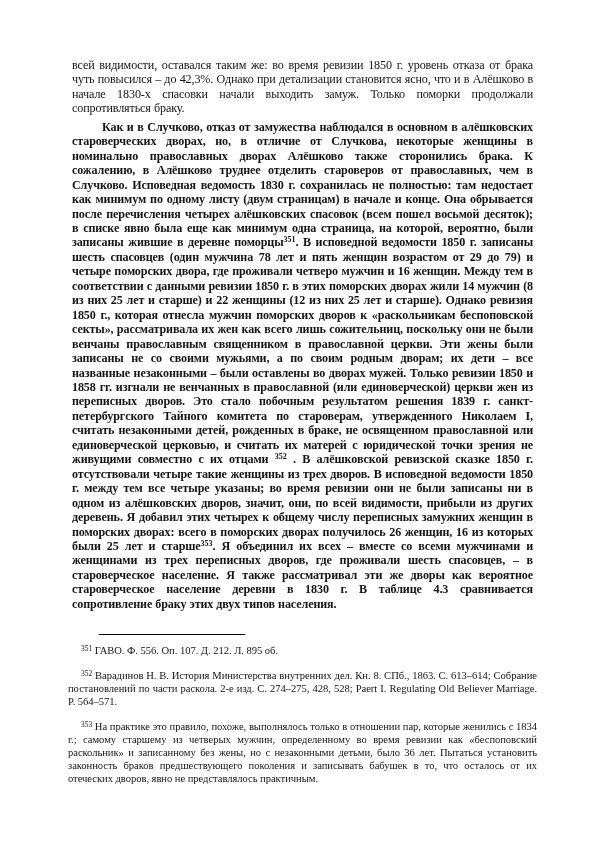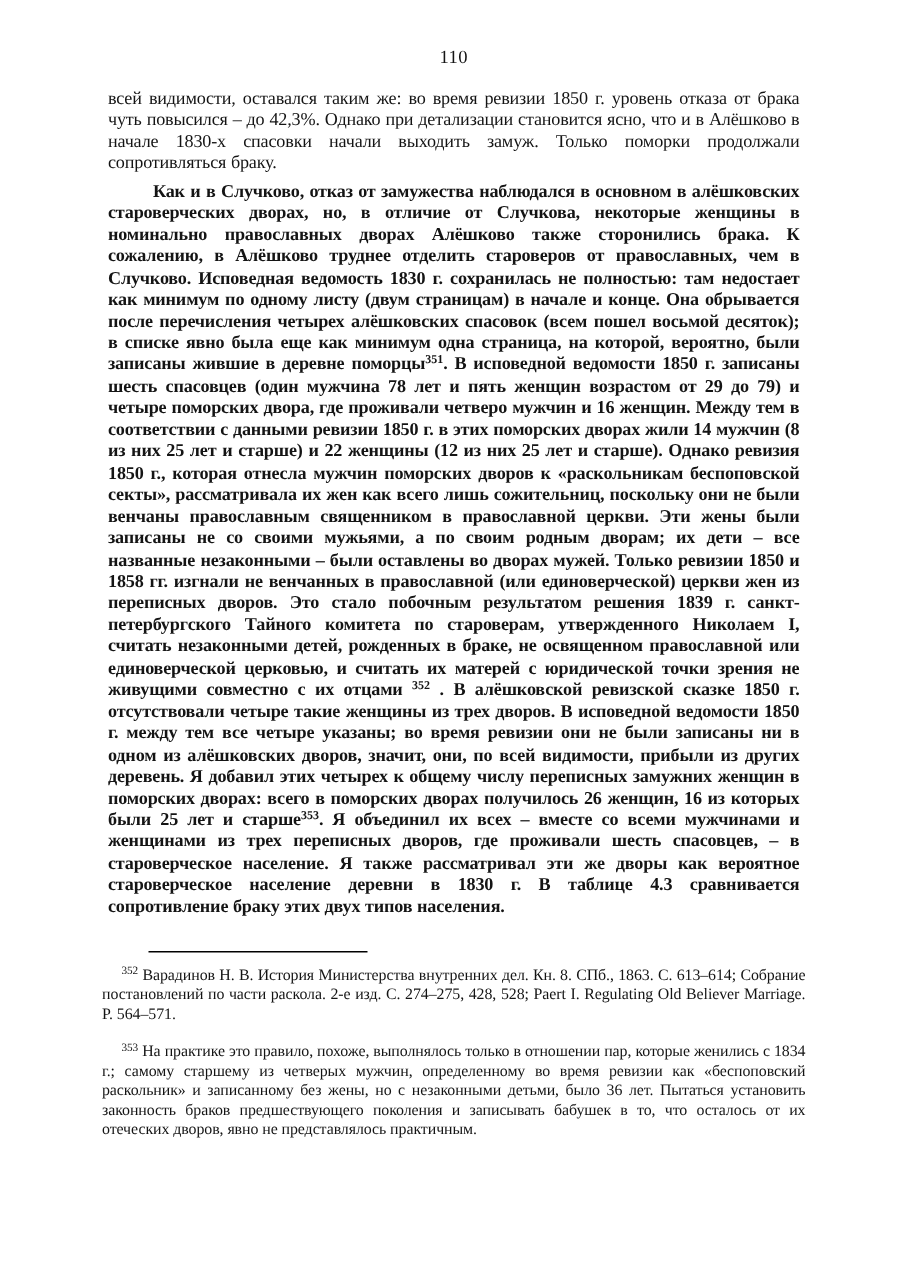--- a/index.html
+++ b/index.html
@@ -89,35 +89,35 @@
     vertical-align: 3.5px;
   }
   .italic {
   }
 </style>
 </head>
 <body>
 
 <div class="page">
 
-  <div class="page-number">110</div>
 
   <div class="content">
 
     <p class="body-para">всей видимости, оставался таким же: во время ревизии 1850 г. уровень отказа от брака чуть повысился – до 42,3%. Однако при детализации становится ясно, что и в Алёшково в начале 1830-х спасовки начали выходить замуж. Только поморки продолжали сопротивляться браку.</p>
 
     <p class="body-para indent"><span>Как и в Случково, отказ от замужества наблюдался в основном в алёшковских староверческих дворах, но, в отличие от Случкова, некоторые женщины в номинально православных дворах Алёшково также сторонились брака. К сожалению, в Алёшково труднее отделить староверов от православных, чем в Случково. Исповедная ведомость 1830 г. сохранилась не полностью: там недостает как минимум по одному листу (двум страницам) в начале и конце. Она обрывается после перечисления четырех алёшковских спасовок (всем пошел восьмой десяток); в списке явно была еще как минимум одна страница, на которой, вероятно, были записаны жившие в деревне поморцы</span><sup>351</sup><span>. В исповедной ведомости 1850 г. записаны шесть спасовцев (один мужчина 78 лет и пять женщин возрастом от 29 до 79) и четыре поморских двора, где проживали четверо мужчин и 16 женщин. Между тем в соответствии с данными ревизии 1850 г. в этих поморских дворах жили 14 мужчин (8 из них 25 лет и старше) и 22 женщины (12 из них 25 лет и старше). Однако ревизия 1850 г., которая отнесла мужчин поморских дворов к «раскольникам беспоповской секты», рассматривала их жен как всего лишь сожительниц, поскольку они не были венчаны православным священником в православной церкви. Эти жены были записаны не со своими мужьями, а по своим родным дворам; их дети – все названные незаконными – были оставлены во дворах мужей. Только ревизии 1850 и 1858 гг. изгнали не венчанных в православной (или единоверческой) церкви жен из переписных дворов. Это стало побочным результатом решения 1839 г. санкт-петербургского Тайного комитета по староверам, утвержденного Николаем I, считать незаконными детей, рожденных в браке, не освященном православной или единоверческой церковью, и считать их матерей с юридической точки зрения не живущими совместно с их отцами </span><sup>352</sup><span> . В алёшковской ревизской сказке 1850 г. отсутствовали четыре такие женщины из трех дворов. В исповедной ведомости 1850 г. между тем все четыре указаны; во время ревизии они не были записаны ни в одном из алёшковских дворов, значит, они, по всей видимости, прибыли из других деревень. Я добавил этих четырех к общему числу переписных замужних женщин в поморских дворах: всего в поморских дворах получилось 26 женщин, 16 из которых были 25 лет и старше</span><sup>353</sup><span>. Я объединил их всех – вместе со всеми мужчинами и женщинами из трех переписных дворов, где проживали шесть спасовцев, – в староверческое население. Я также рассматривал эти же дворы как вероятное староверческое население деревни в 1830 г. В таблице 4.3 сравнивается сопротивление браку этих двух типов населения.</span></p>
 
 
   </div>
 
   <div class="fn-sep"></div>
 
   <div class="footnotes">
 
+    <p class="footnote"><sup>351</sup> <span>ГАВО. Ф. 556. Оп. 107. Д. 212. Л. 895 об.</span></p>
 
     <p class="footnote"><sup>352</sup> <span class="italic">Варадинов Н. В.</span><span> История Министерства внутренних дел. Кн. 8. СПб., 1863. С. 613–614; Собрание постановлений по части раскола. 2-е изд. С. 274–275, 428, 528; </span><span class="italic">Paert I.</span><span> Regulating Old Believer Marriage. P. 564–571.</span></p>
 
     <p class="footnote"><sup>353</sup> <span>На практике это правило, похоже, выполнялось только в отношении пар, которые женились с 1834 г.; самому старшему из четверых мужчин, определенному во время ревизии как «беспоповский раскольник» и записанному без жены, но с незаконными детьми, было 36 лет. Пытаться установить законность браков предшествующего поколения и записывать бабушек в то, что осталось от их отеческих дворов, явно не представлялось практичным.</span></p>
 
   </div>
 
 </div>
 
 </body></html>

